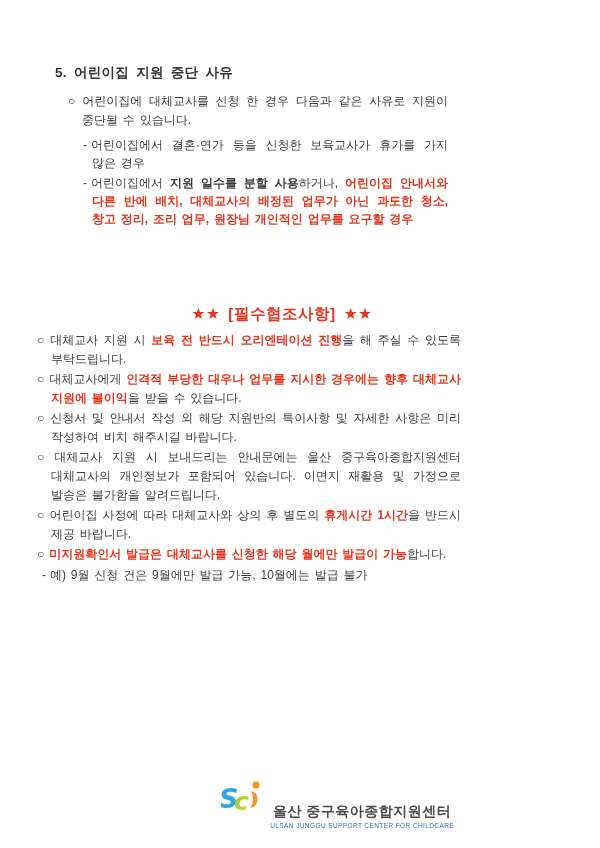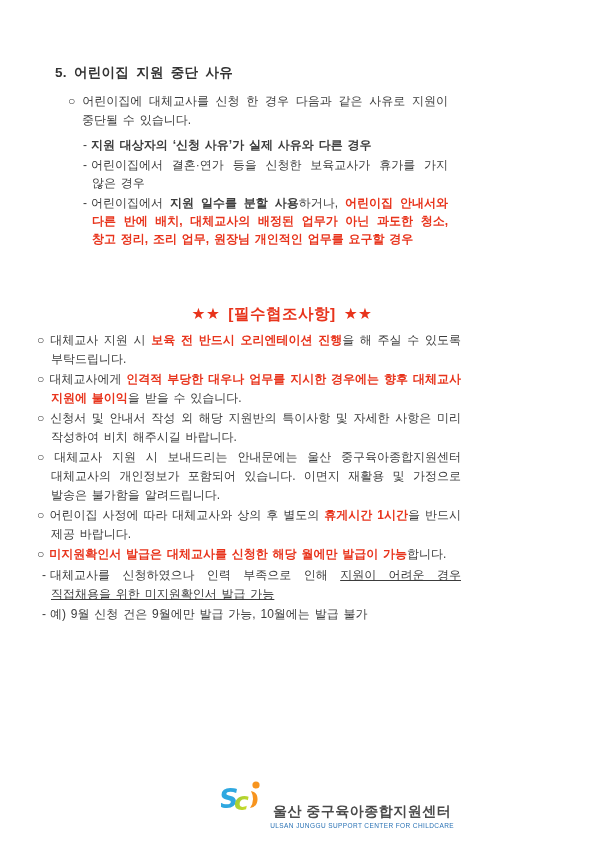--- a/index.html
+++ b/index.html
@@ -49,38 +49,36 @@
 <body>
 
 <div class="page">
 
   <section class="sec5">
     <h2 class="sec5-heading">5. 어린이집 지원 중단 사유</h2>
 
     <p class="item hang14 intro"><span class="marker">○</span><span class="rich"><span class="seg-n">어린이집에 대체교사를 신청 한 경우 다음과 같은 사유로 지원이 중단될 수 있습니다.</span></span></p>
 
     <div class="dash-list">
-      <p class="item hang9"><span class="marker">-</span><span class="rich"><span class="seg-b">지원 대상자의 ‘신청 사유’가 실제 사유와 다른 경우</span></span></p>
       <p class="item hang9"><span class="marker">-</span><span class="rich"><span class="seg-n">어린이집에서 결혼·연가 등을 신청한 보육교사가 휴가를 가지 않은 경우</span></span></p>
       <p class="item hang9"><span class="marker">-</span><span class="rich"><span class="seg-n">어린이집에서 </span><span class="seg-b">지원 일수를 분할 사용</span><span class="seg-n">하거나, </span><span class="seg-r">어린이집 안내서와 다른 반에 배치, 대체교사의 배정된 업무가 아닌 과도한 청소, 창고 정리, 조리 업무, 원장님 개인적인 업무를 요구할 경우</span></span></p>
     </div>
   </section>
 
   <div class="notice-title"><span>★★</span><span class="title-text">[필수협조사항]</span><span>★★</span></div>
 
   <section class="notice-list">
     <p class="item hang14"><span class="marker">○</span><span class="rich"><span class="seg-n">대체교사 지원 시 </span><span class="seg-r">보육 전 반드시 오리엔테이션 진행</span><span class="seg-n">을 해 주실 수 있도록 부탁드립니다.</span></span></p>
     <p class="item hang14"><span class="marker">○</span><span class="rich"><span class="seg-n">대체교사에게 </span><span class="seg-r">인격적 부당한 대우나 업무를 지시한 경우에는 향후 대체교사 지원에 불이익</span><span class="seg-n">을 받을 수 있습니다.</span></span></p>
     <p class="item hang14"><span class="marker">○</span><span class="rich"><span class="seg-n">신청서 및 안내서 작성 외 해당 지원반의 특이사항 및 자세한 사항은 미리 작성하여 비치 해주시길 바랍니다.</span></span></p>
     <p class="item hang14"><span class="marker">○</span><span class="rich"><span class="seg-n">대체교사 지원 시 보내드리는 안내문에는 울산 중구육아종합지원센터 대체교사의 개인정보가 포함되어 있습니다. 이면지 재활용 및 가정으로 발송은 불가함을 알려드립니다.</span></span></p>
     <p class="item hang14"><span class="marker">○</span><span class="rich"><span class="seg-n">어린이집 사정에 따라 대체교사와 상의 후 별도의 </span><span class="seg-r">휴게시간 1시간</span><span class="seg-n">을 반드시 제공 바랍니다.</span></span></p>
     <p class="item hang14"><span class="marker">○</span><span class="rich"><span class="seg-r">미지원확인서 발급은 대체교사를 신청한 해당 월에만 발급이 가능</span><span class="seg-n">합니다.</span></span></p>
 
     <div class="notice-sublist">
-      <p class="item hang9"><span class="marker">-</span><span class="rich"><span class="seg-n">대체교사를 신청하였으나 인력 부족으로 인해 </span><span class="seg-u">지원이 어려운 경우 직접채용을 위한 미지원확인서 발급 가능</span></span></p>
       <p class="item hang9"><span class="marker">-</span><span class="rich"><span class="seg-n">예) 9월 신청 건은 9월에만 발급 가능, 10월에는 발급 불가</span></span></p>
     </div>
   </section>
 
   <footer class="footer">
     <span>
       <svg width="44" height="42" viewBox="0 0 44 42" aria-hidden="true">
         <defs>
           <linearGradient id="lgC" x1="0" y1="0" x2="1" y2="1">
             <stop offset="0" stop-color="#8cc63f"></stop>

